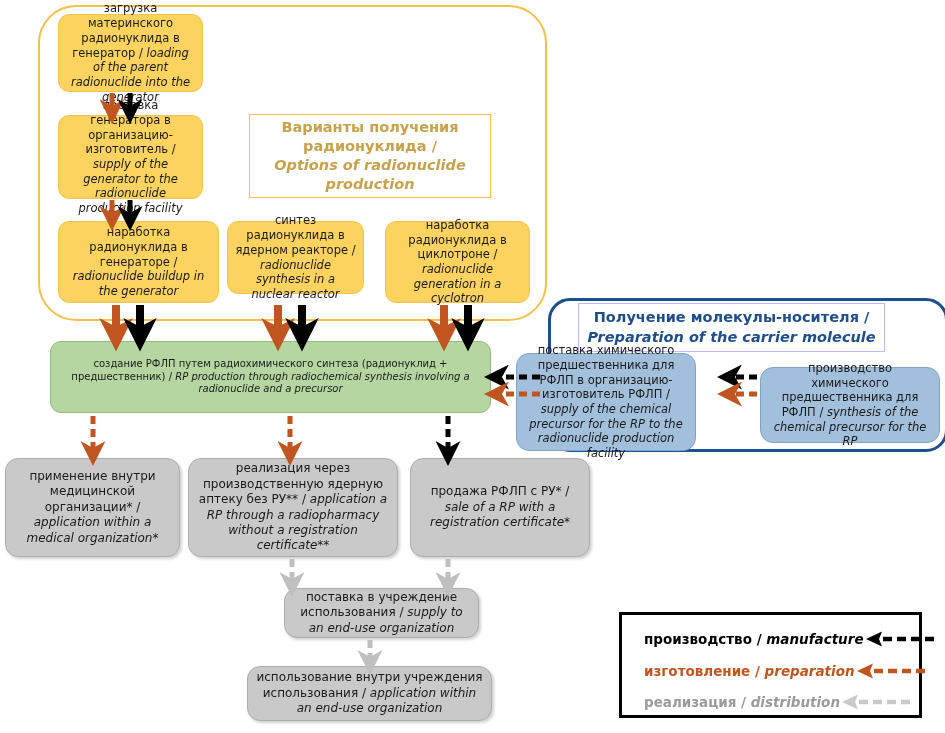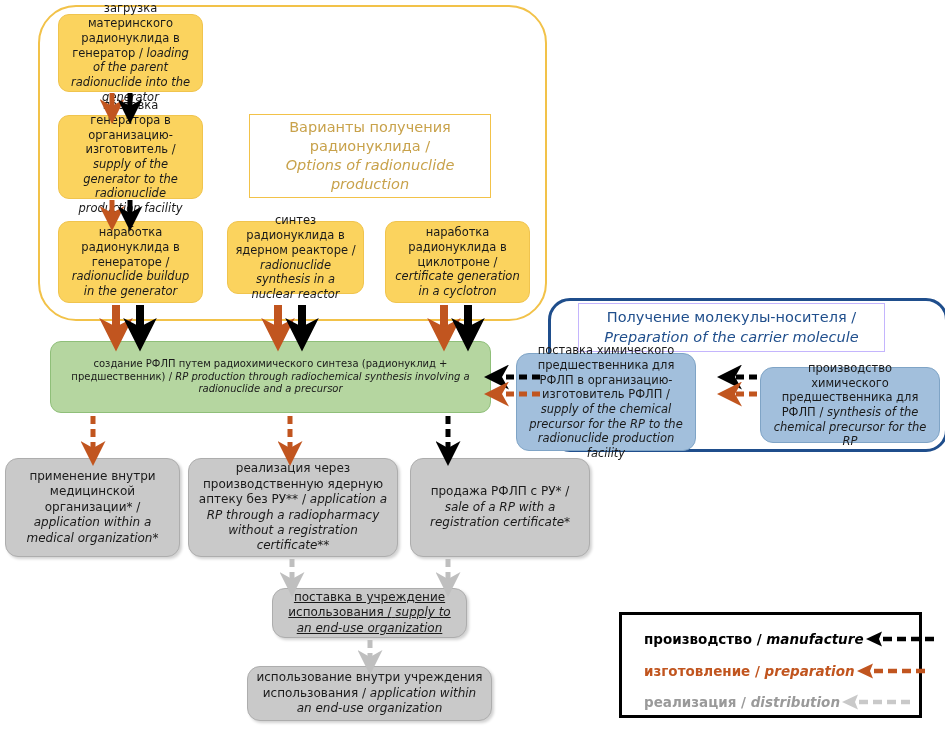--- a/index.html
+++ b/index.html
@@ -22,20 +22,21 @@
     position:absolute;
     border:3px solid #1F4E8C;
     border-radius:22px;
     background:transparent;
   }
   .group-title{
     position:absolute;
     display:flex;align-items:center;justify-content:center;
     text-align:center;
     line-height:1.32;
+    font-weight:bold;
   }
   .group-title.yellow{
     border:1px solid #F2C249;
     color:#C8A24B;
     font-size:14.5px;
     background:#fff;
   }
   .group-title.blue{
     border:1px solid #c4b5fd;
     color:#1F4E8C;
@@ -136,38 +137,38 @@
     </span>
   </div>
 
   <div class="node node-yellow" style="left:58px;top:115px;width:145px;height:84px;">
     <span class="txt">
       <span>поставка генератора в организацию-изготовитель /</span>
       <i>supply of the generator to the radionuclide production facility</i>
     </span>
   </div>
 
-  <div class="node node-yellow" style="left:58px;top:221px;width:145px;height:82px;text-align:center;">
+  <div class="node node-yellow" style="left:58px;top:221px;width:161px;height:82px;text-align:center;">
     <span class="txt">
       <span>наработка радионуклида в генераторе /</span>
       <i>radionuclide buildup in the generator</i>
     </span>
   </div>
 
   <div class="node node-yellow" style="left:227px;top:221px;width:137px;height:73px;">
     <span class="txt">
       <span>синтез радионуклида в ядерном реакторе /</span>
       <i>radionuclide synthesis in a nuclear reactor</i>
     </span>
   </div>
 
   <div class="node node-yellow" style="left:385px;top:221px;width:145px;height:82px;">
     <span class="txt">
       <span>наработка радионуклида в циклотроне /</span>
-      <i>certificate generation in a cyclotron</i>
+      <i>radionuclide generation in a cyclotron</i>
     </span>
   </div>
 
   <div class="node node-green" style="left:50px;top:341px;width:441px;height:72px;">
     <span class="txt">
       <span>создание РФЛП путем радиохимического синтеза (радионуклид + предшественник) /</span>
       <i>RP production through radiochemical synthesis involving a radionuclide and a precursor</i>
     </span>
   </div>
 
@@ -199,21 +200,21 @@
     </span>
   </div>
 
   <div class="node node-gray" style="left:410px;top:458px;width:180px;height:99px;">
     <span class="txt">
       <span>продажа РФЛП с РУ* /</span>
       <i>sale of a RP with a registration certificate*</i>
     </span>
   </div>
 
-  <div class="node node-gray" style="left:272px;top:588px;width:195px;height:50px;text-decoration:underline;">
+  <div class="node node-gray" style="left:284px;top:588px;width:195px;height:50px;">
     <span class="txt">
       <span>поставка в учреждение использования /</span>
       <i>supply to an end-use organization</i>
     </span>
   </div>
 
   <div class="node node-gray" style="left:247px;top:666px;width:245px;height:55px;">
     <span class="txt">
       <span>использование внутри учреждения использования /</span>
       <i>application within an end-use organization</i>

